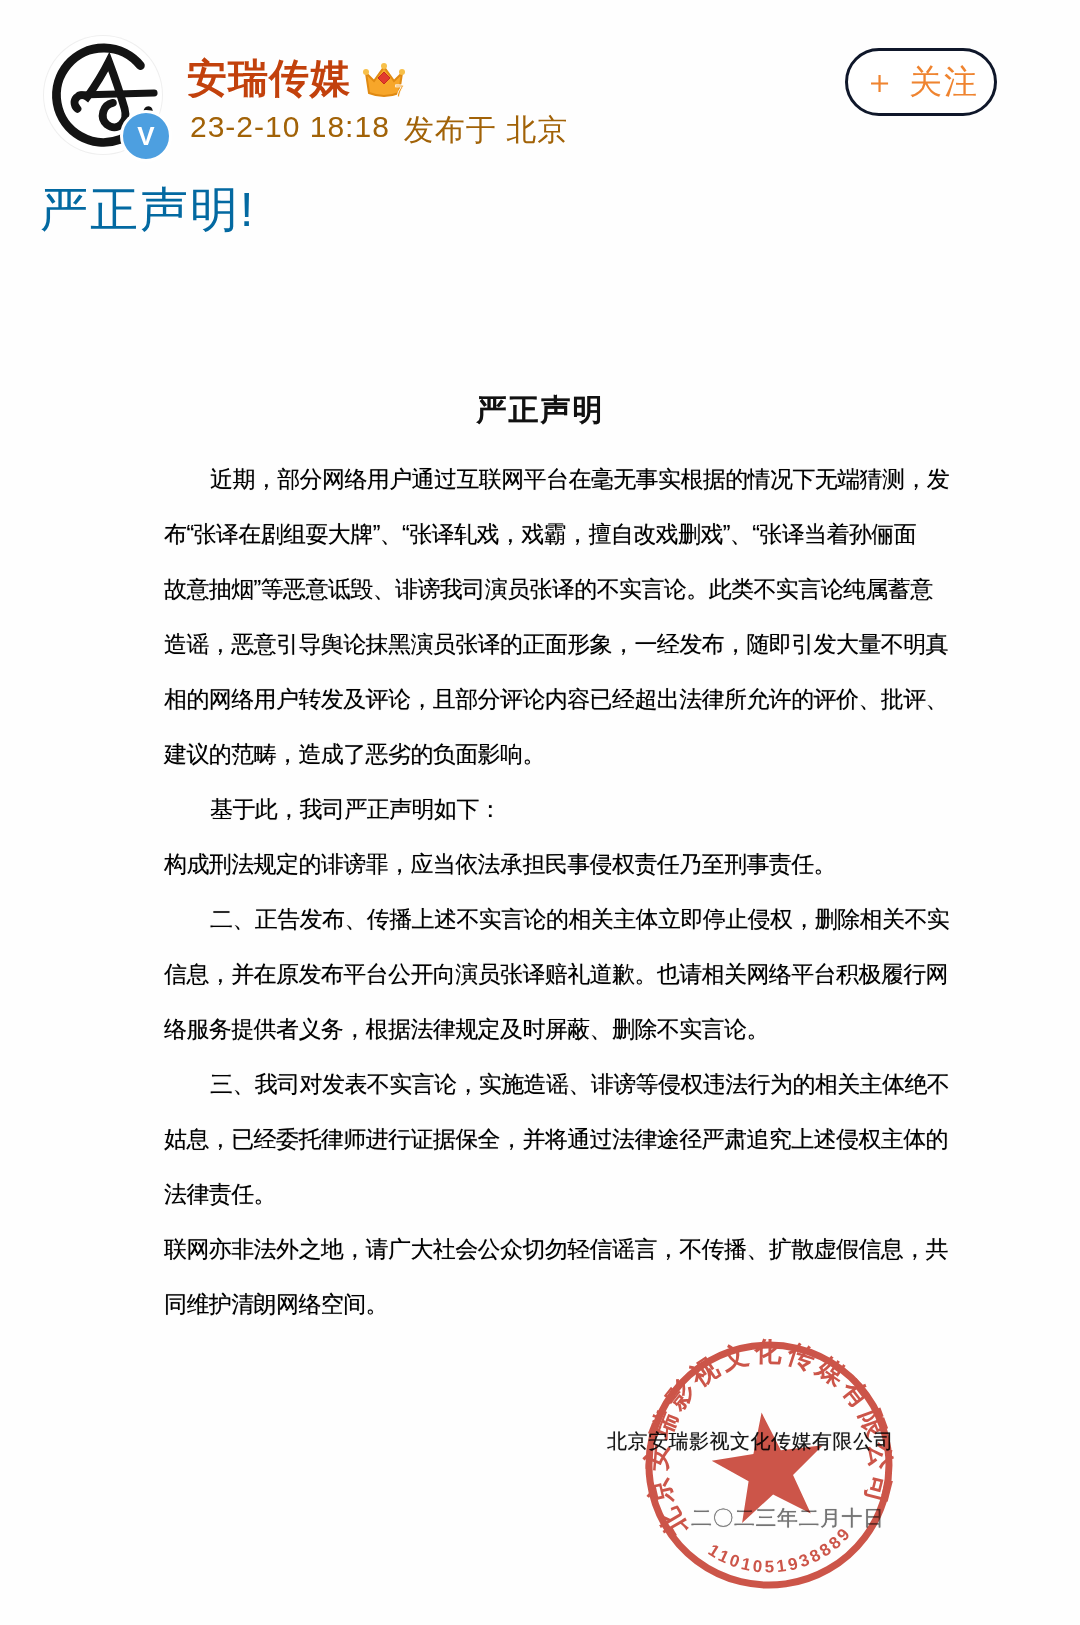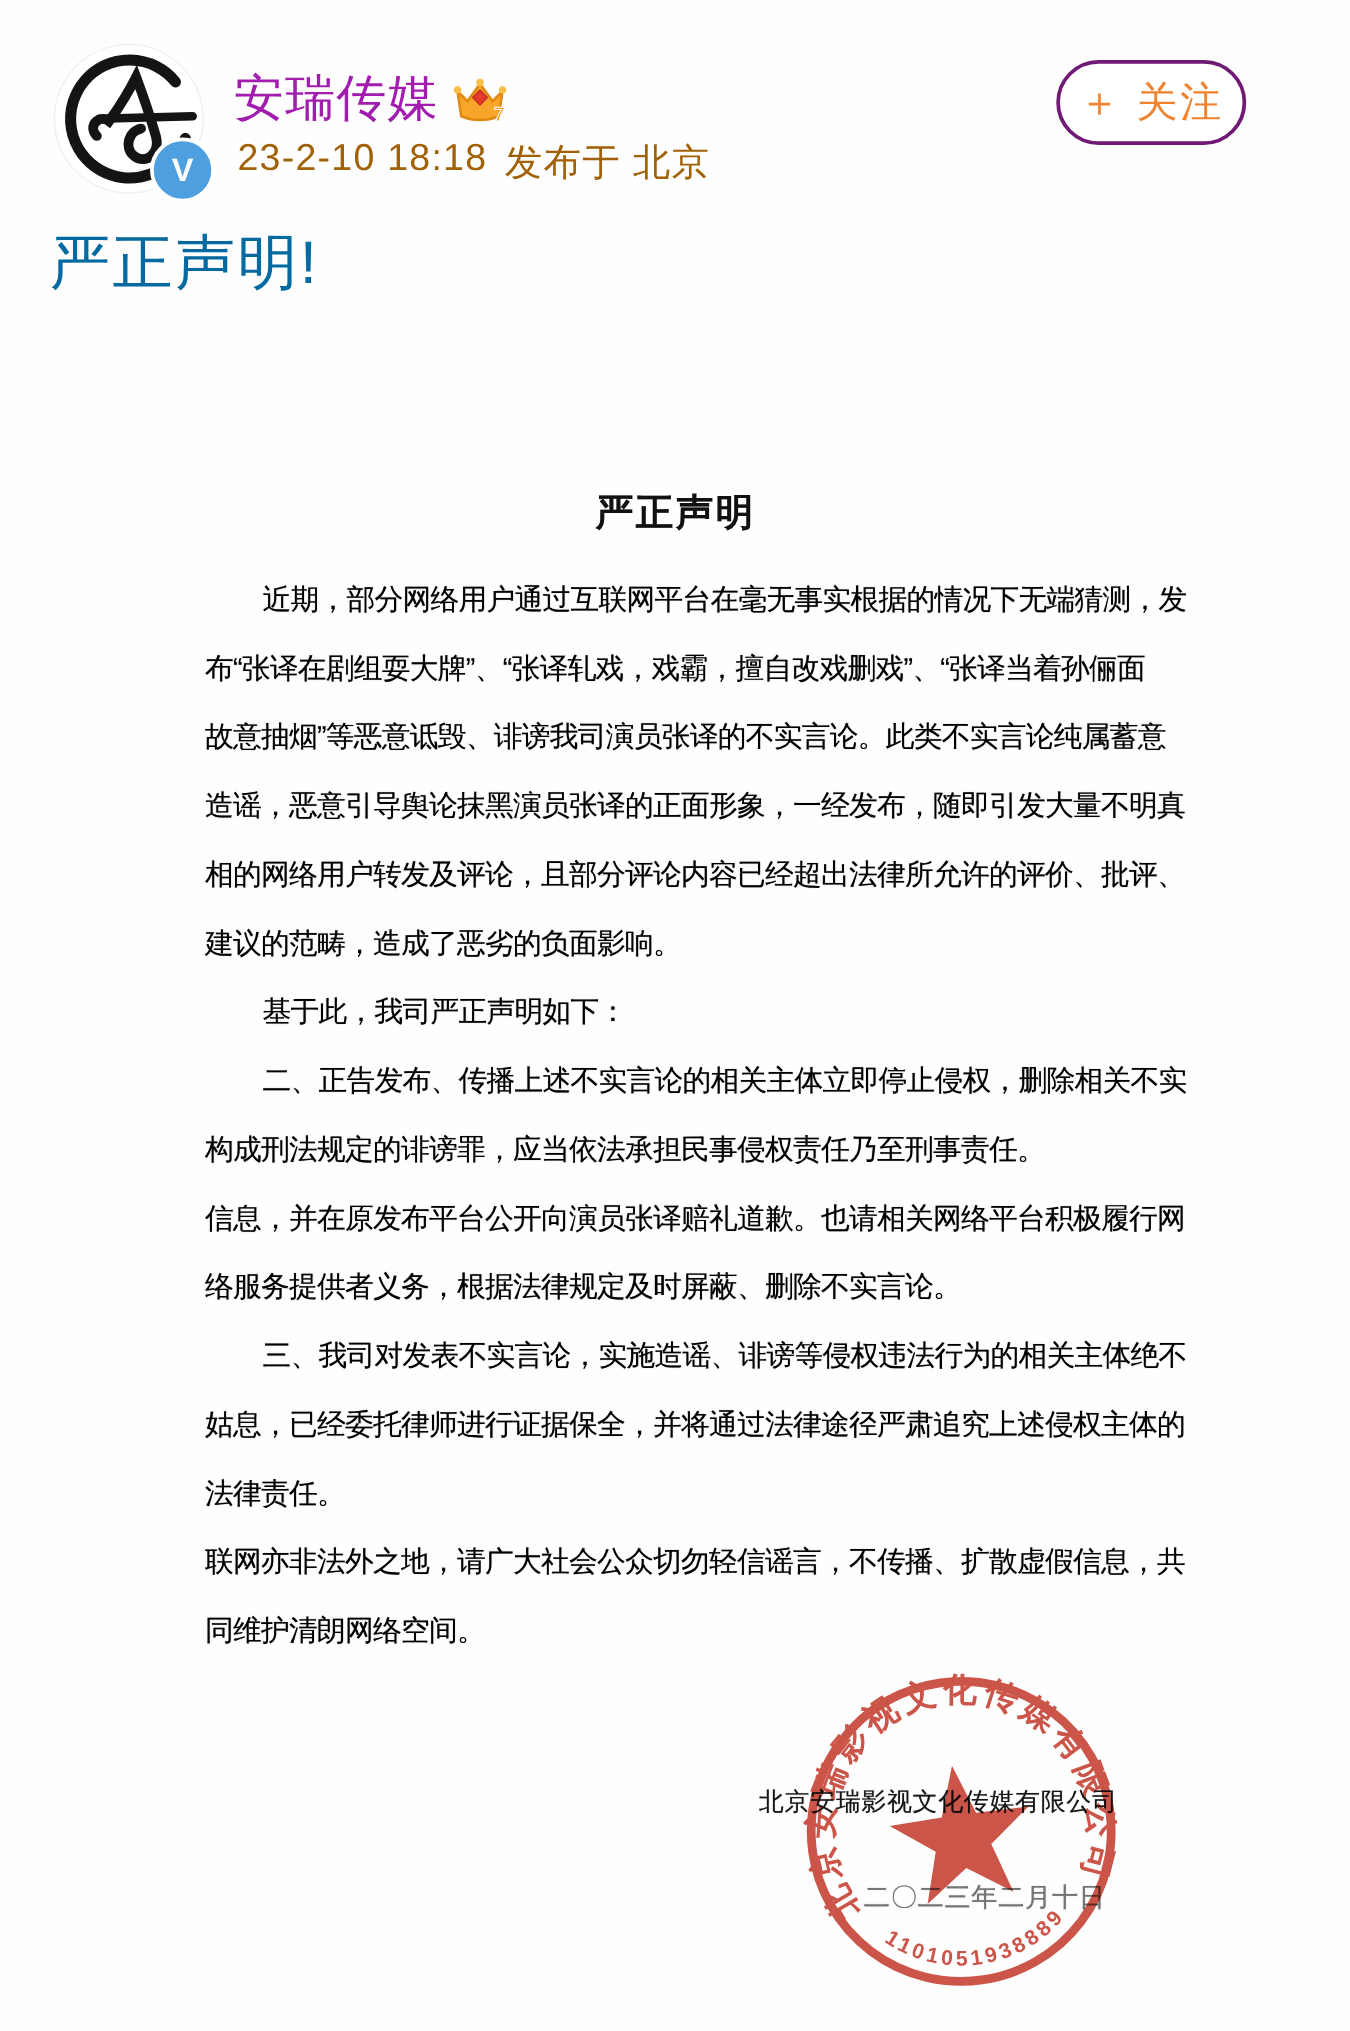--- a/index.html
+++ b/index.html
@@ -20,31 +20,31 @@
     position:absolute; left:76px; top:74px; width:46px; height:46px;
     border-radius:50%; background:#4d9fe0; border:3px solid #ffffff;
     display:flex; align-items:center; justify-content:center;
     color:#ffffff; font-weight:bold; font-size:26px; line-height:1;
   }
   .username-row {
     position:absolute; left:187px; top:52px; height:52px;
     display:flex; align-items:center; gap:10px;
   }
   .username {
-    color:#a21caf; font-size:40px; font-weight:normal; letter-spacing:1px;
+    color:#c2410c; font-size:40px; font-weight:bold; letter-spacing:1px;
   }
   .vip-crown { width:46px; height:42px; position:relative; top:2px; }
   .meta-row {
     position:absolute; left:190px; top:110px;
     color:#a16207; font-size:30px; letter-spacing:1px;
     display:flex; gap:14px;
   }
   .follow-btn {
     position:absolute; left:845px; top:48px; width:152px; height:68px;
-    border:3px solid #701a75; border-radius:36px; background:#ffffff;
+    border:3px solid #0f172a; border-radius:36px; background:#ffffff;
     color:#ef8430; font-size:33px; letter-spacing:2px;
     display:flex; align-items:center; justify-content:center;
     box-sizing:border-box; cursor:pointer;
   }
 
   
   .post-text {
     position:absolute; left:40px; top:178px;
     font-size:48px; color:#0369a1; letter-spacing:2px;
   }
@@ -131,22 +131,22 @@
   <div class="doc-title">严正声明</div>
 
   <div class="doc-body">
     <div class="doc-line indent">近期，部分网络用户通过互联网平台在毫无事实根据的情况下无端猜测，发</div>
     <div class="doc-line">布“张译在剧组耍大牌”、“张译轧戏，戏霸，擅自改戏删戏”、“张译当着孙俪面</div>
     <div class="doc-line">故意抽烟”等恶意诋毁、诽谤我司演员张译的不实言论。此类不实言论纯属蓄意</div>
     <div class="doc-line">造谣，恶意引导舆论抹黑演员张译的正面形象，一经发布，随即引发大量不明真</div>
     <div class="doc-line">相的网络用户转发及评论，且部分评论内容已经超出法律所允许的评价、批评、</div>
     <div class="doc-line">建议的范畴，造成了恶劣的负面影响。</div>
     <div class="doc-line indent">基于此，我司严正声明如下：</div>
+    <div class="doc-line">构成刑法规定的诽谤罪，应当依法承担民事侵权责任乃至刑事责任。</div>
     <div class="doc-line indent">二、正告发布、传播上述不实言论的相关主体立即停止侵权，删除相关不实</div>
-    <div class="doc-line">构成刑法规定的诽谤罪，应当依法承担民事侵权责任乃至刑事责任。</div>
     <div class="doc-line">信息，并在原发布平台公开向演员张译赔礼道歉。也请相关网络平台积极履行网</div>
     <div class="doc-line">络服务提供者义务，根据法律规定及时屏蔽、删除不实言论。</div>
     <div class="doc-line indent">三、我司对发表不实言论，实施造谣、诽谤等侵权违法行为的相关主体绝不</div>
     <div class="doc-line">姑息，已经委托律师进行证据保全，并将通过法律途径严肃追究上述侵权主体的</div>
     <div class="doc-line">法律责任。</div>
     <div class="doc-line">联网亦非法外之地，请广大社会公众切勿轻信谣言，不传播、扩散虚假信息，共</div>
     <div class="doc-line">同维护清朗网络空间。</div>
   </div>
 
   <div class="sig-company">北京安瑞影视文化传媒有限公司</div>

